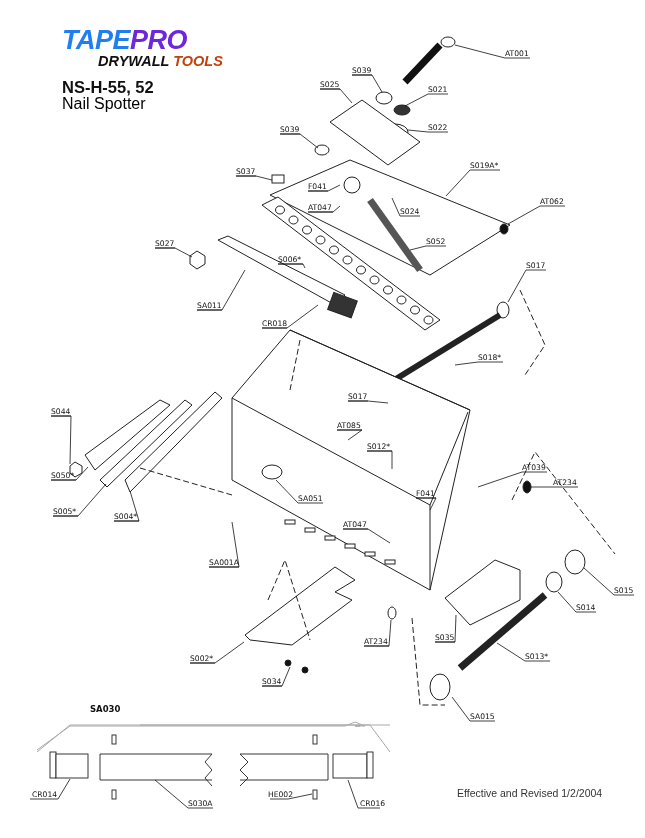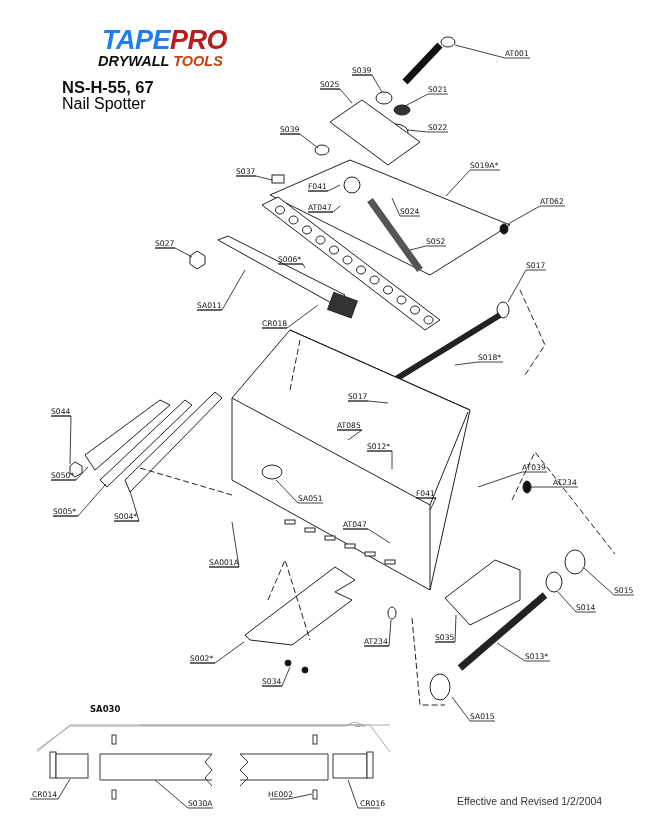--- a/index.html
+++ b/index.html
@@ -1,38 +1,38 @@
 <!DOCTYPE html>
 <html><head>
 <meta charset="utf-8">
 <style>
   html,body{margin:0;padding:0;background:#fff;}
   body{width:645px;height:838px;position:relative;overflow:hidden;font-family:"Liberation Sans",sans-serif;}
   .brand{position:absolute;left:62px;top:26px;}
   .brand .logo{font-size:27px;font-weight:bold;font-style:italic;letter-spacing:-0.5px;line-height:28px;}
-  .brand .logo .tape{color:#1f7ff0;margin-left:40px;}
-  .brand .logo .pro{color:#b91c1c;}
+  .brand .logo .tape{color:#1f7ff0;}
+  .brand .logo .pro{color:#6d28d9;}
   .brand .sub{font-size:14.5px;font-weight:bold;font-style:italic;line-height:16px;margin-top:-1px;}
   .brand .sub .dw{color:#111;margin-left:36px;}
   .brand .sub .tl{color:#c2410c;}
   .model{position:absolute;left:62px;top:78px;font-size:16.5px;font-weight:bold;color:#111;line-height:18px;}
   .pname{position:absolute;left:62px;top:95px;font-size:16px;color:#000000;line-height:18px;}
-  .footer{position:absolute;left:457px;top:787px;font-size:10.5px;color:#333;margin-top:8px;}
+  .footer{position:absolute;left:457px;top:787px;font-size:10.5px;color:#333;}
   svg#diag{position:absolute;left:0;top:0;}
   .lbl{font-family:"DejaVu Sans",sans-serif;font-size:7.6px;fill:#111;}
   .lblb{font-family:"DejaVu Sans",sans-serif;font-size:8.5px;font-weight:bold;fill:#111;}
 </style>
 </head>
 <body>
 
 <div class="brand">
   <div class="logo"><span class="tape">TAPE</span><span class="pro">PRO</span></div>
   <div class="sub"><span class="dw">DRYWALL </span><span class="tl">TOOLS</span></div>
 </div>
-<div class="model">NS-H-55, 67</div>
+<div class="model">NS-H-55, 52</div>
 <div class="pname">Nail Spotter</div>
 
 <svg id="diag" width="645" height="838" viewBox="0 0 645 838">
   <g stroke="#222" stroke-width="1" fill="none">
 
     <g>
       <line x1="405" y1="82" x2="440" y2="45" stroke-width="7" stroke="#111"></line>
       <ellipse cx="448" cy="42" rx="7" ry="5" fill="#fff"></ellipse>
     </g>
 

